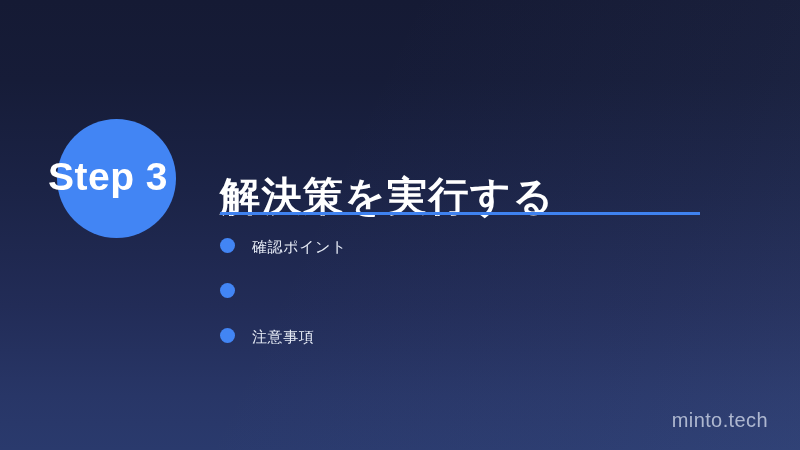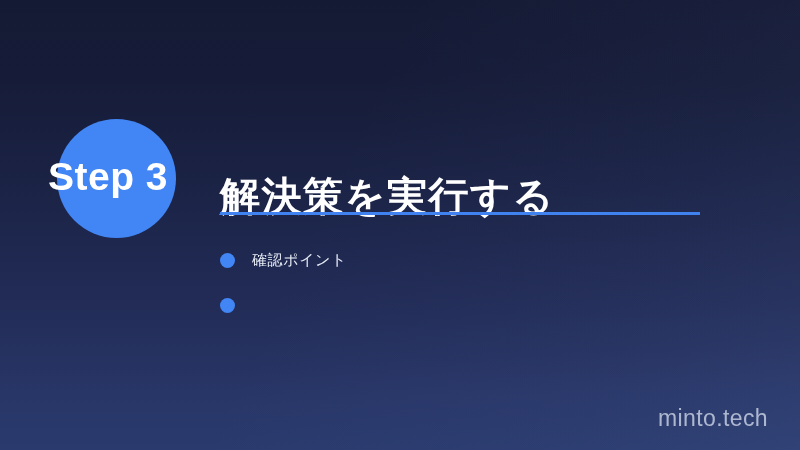--- a/index.html
+++ b/index.html
@@ -87,21 +87,21 @@
   
   .bullets {
     position: absolute;
     left: 220px;
     top: 238px;
     width: 470px;
   }
 
   .bullet-row {
     display: flex;
-    align-items: center;
+    align-items: flex-start;
     height: 45px;
   }
 
   .bullet-dot {
     width: 15px;
     height: 15px;
     border-radius: 50%;
     background: #4285f4;
     flex: 0 0 auto;
   }
@@ -114,21 +114,21 @@
     letter-spacing: 0.6px;
     white-space: nowrap;
   }
 
   
   .watermark {
     position: absolute;
     right: 32px;
     bottom: 18px;
     color: #b9c2d8;
-    font-size: 23px;
+    font-size: 20px;
     letter-spacing: 0.4px;
     opacity: 0.92;
   }
 </style>
 </head>
 <body>
 
 <div class="slide">
 
   <div class="slide-sheen"></div>
@@ -144,18 +144,22 @@
 
     <div class="bullet-row">
       <span class="bullet-dot"></span>
       <span class="bullet-text">確認ポイント</span>
     </div>
 
     <div class="bullet-row">
       <span class="bullet-dot"></span>
     </div>
 
+    <div class="bullet-row">
+      <span class="bullet-dot"></span>
+      <span class="bullet-text">注意事項</span>
+    </div>
 
   </div>
 
   <div class="watermark">minto.tech</div>
 
 </div>
 
 </body></html>

